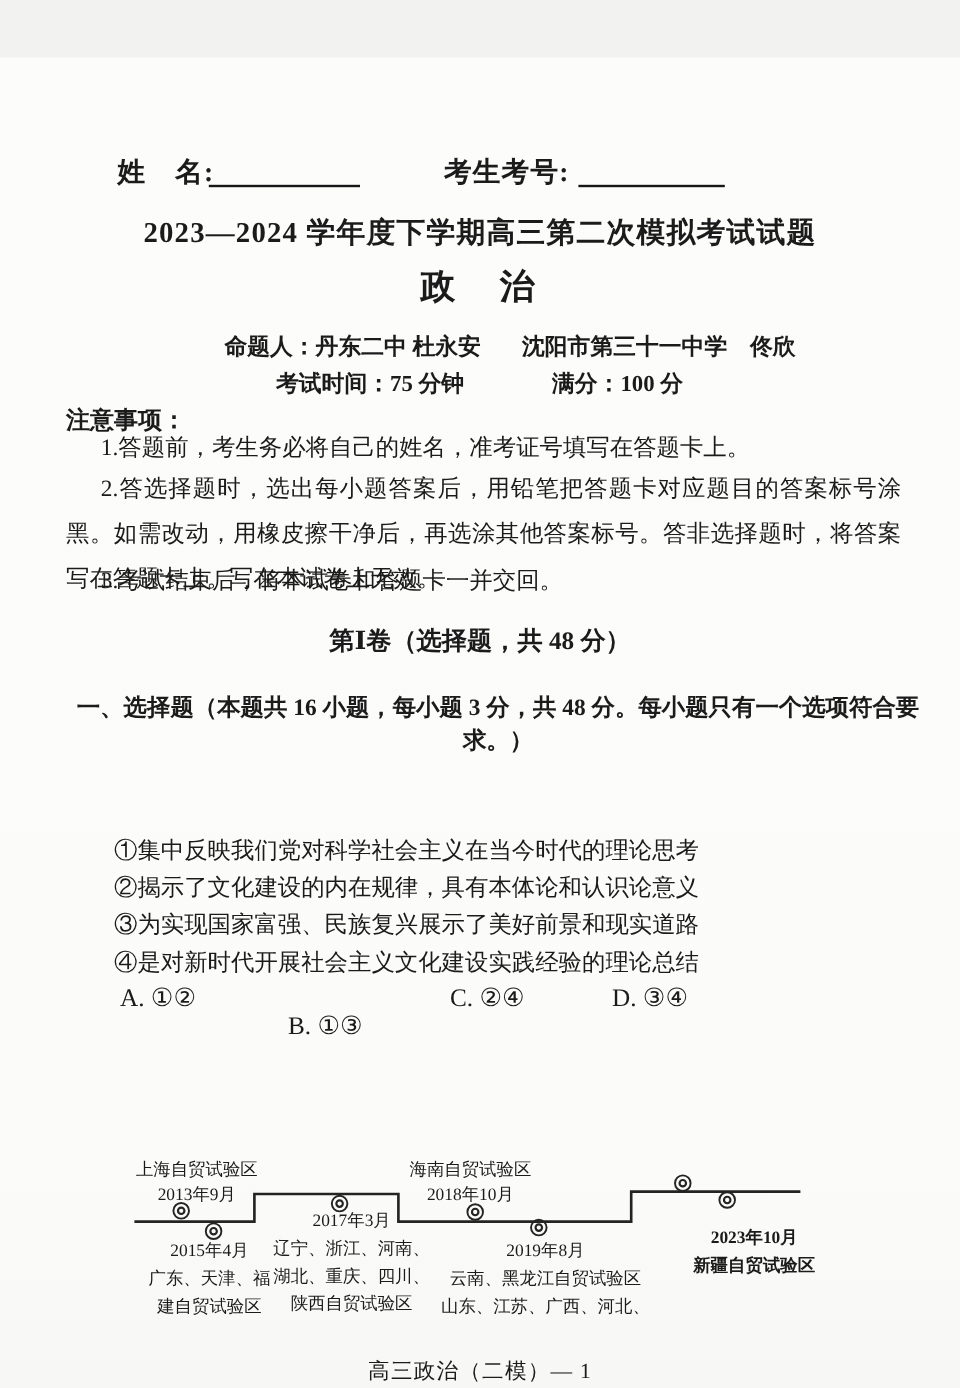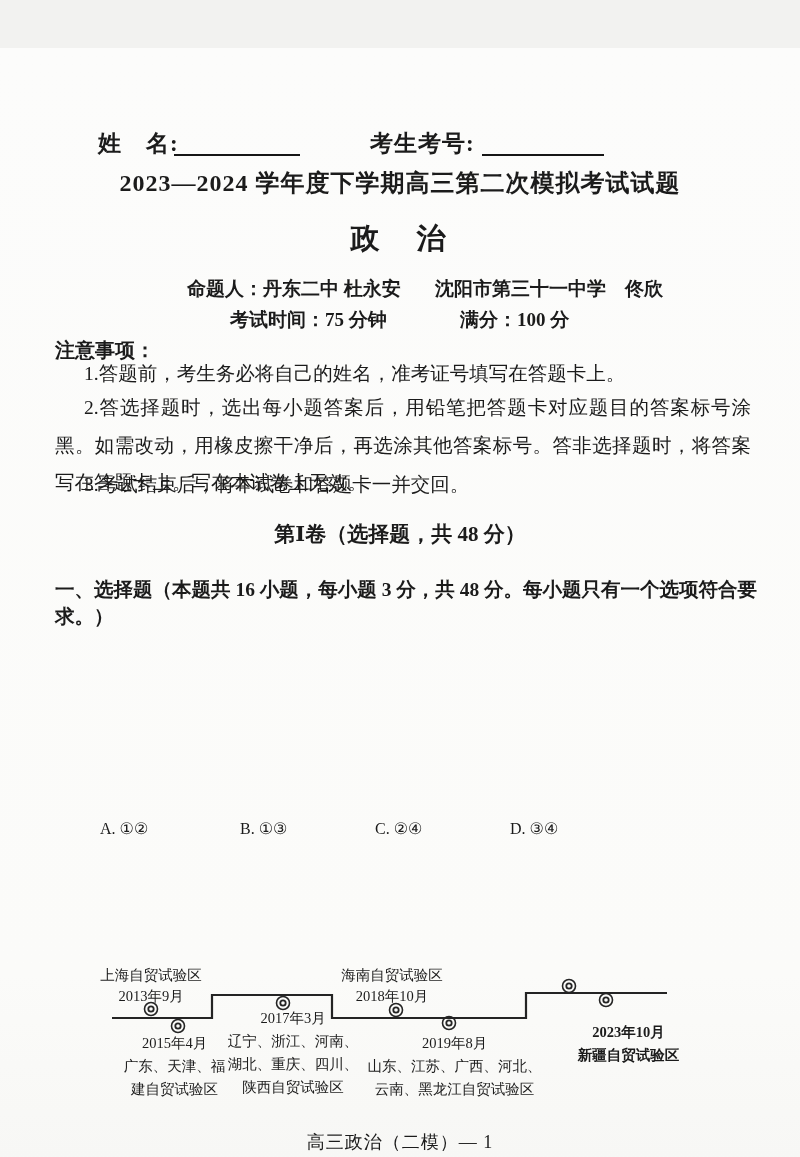--- a/index.html
+++ b/index.html
@@ -19,56 +19,62 @@
   .blank-line{border-bottom:2px solid #161616;height:0;}
   .name-row{font-size:23px;font-weight:bold;letter-spacing:1px;}
   .exam-title{font-size:24px;font-weight:bold;letter-spacing:1px;}
   .subject{font-size:29px;font-weight:bold;letter-spacing:4px;}
   .meta{font-size:19px;font-weight:bold;}
   .notice-h{font-size:20px;font-weight:bold;}
   .body-text{font-size:19.5px;line-height:31.5px;text-align:justify;}
   .notice-p{font-size:19.5px;line-height:37.5px;text-align:justify;}
   .indent{text-indent:29px;}
   .sec-title{font-size:21px;font-weight:bold;}
-  .part-h{font-size:19.5px;font-weight:bold;}
+  .part-h{font-size:19.5px;font-weight:bold;text-align:center;}
   .statements{font-size:19.5px;line-height:31px;}
-  .choice{font-size:16px;}
+  .choice{font-size:21px;}
   .tl-label{font-size:14.5px;text-align:center;line-height:21px;}
   .tl-label.below{line-height:23px;}
   .footer{font-size:18px;letter-spacing:1px;}
   .scan-edge{background:linear-gradient(180deg,#a5a5a3,#7c7c7a);}
 </style>
 </head>
 <body>
 
 <div id="paper">
 
   <span class="abs name-row" style="left:98px;top:80px;">姓　名:</span>
   <div class="abs blank-line" style="left:174px;top:106px;width:126px;"></div>
   <span class="abs name-row" style="left:370px;top:80px;">考生考号:</span>
   <div class="abs blank-line" style="left:482px;top:106px;width:122px;"></div>
 
-  <div class="abs center exam-title" style="top:119px;">2023—2024 学年度下学期高三第二次模拟考试试题</div>
+  <div class="abs center exam-title" style="top:130px;">2023—2024 学年度下学期高三第二次模拟考试试题</div>
   <div class="abs center subject" style="top:171px;">政　治</div>
 
   <span class="abs meta" style="left:187px;top:228px;">命题人：丹东二中  杜永安</span>
   <span class="abs meta" style="left:435px;top:228px;">沈阳市第三十一中学　佟欣</span>
   <span class="abs meta" style="left:230px;top:259px;">考试时间：75 分钟</span>
   <span class="abs meta" style="left:460px;top:259px;">满分：100 分</span>
 
   <div class="abs notice-h" style="left:55px;top:289px;">注意事项：</div>
   <div class="abs body-text indent" style="left:55px;top:310px;width:700px;">1.答题前，考生务必将自己的姓名，准考证号填写在答题卡上。</div>
   <div class="abs notice-p indent" style="left:55px;top:341px;width:696px;">2.答选择题时，选出每小题答案后，用铅笔把答题卡对应题目的答案标号涂黑。如需改动，用橡皮擦干净后，再选涂其他答案标号。答非选择题时，将答案写在答题卡上。写在本试卷上无效。</div>
   <div class="abs body-text indent" style="left:55px;top:421px;width:700px;">3.考试结束后，将本试卷和答题卡一并交回。</div>
 
   <div class="abs center sec-title" style="top:472px;text-align:center;">第Ⅰ卷（选择题，共 48 分）</div>
   <div class="abs part-h" style="left:55px;top:528px;width:720px;">一、选择题（本题共 16 小题，每小题 3 分，共 48 分。每小题只有一个选项符合要求。）</div>
 
+  <div class="abs statements" style="left:95px;top:646px;width:660px;">
+    <div>①集中反映我们党对科学社会主义在当今时代的理论思考</div>
+    <div>②揭示了文化建设的内在规律，具有本体论和认识论意义</div>
+    <div>③为实现国家富强、民族复兴展示了美好前景和现实道路</div>
+    <div>④是对新时代开展社会主义文化建设实践经验的理论总结</div>
+  </div>
   <span class="abs choice" style="left:100px;top:771px;">A. ①②</span>
-  <span class="abs choice" style="left:240px;top:771px;">B. ①③</span>
+  <span class="abs choice" style="left:240px;top:795px;">B. ①③</span>
   <span class="abs choice" style="left:375px;top:771px;">C. ②④</span>
   <span class="abs choice" style="left:510px;top:771px;">D. ③④</span>
 
 
   <svg class="abs" style="left:0;top:0;" width="800" height="1157" viewBox="0 0 800 1157">
     <polyline points="112,970 212,970 212,947 332,947 332,970 526,970 526,945 667,945" fill="none" stroke="#242424" stroke-width="2.2"></polyline>
 
     <g stroke="#242424" fill="none">
       <g>
         <circle cx="151" cy="961" r="6.5" stroke-width="1.6"></circle>
@@ -94,21 +100,21 @@
         <circle cx="569" cy="938" r="6.5" stroke-width="1.6"></circle>
           <circle cx="569" cy="938" r="2.7" stroke-width="1.8"></circle>
       </g>
       <g>
         <circle cx="606" cy="952" r="6.5" stroke-width="1.6"></circle>
           <circle cx="606" cy="952" r="2.7" stroke-width="1.8"></circle>
       </g>
     </g>
   </svg>
 
-  <div class="abs tl-label" style="left:83px;top:917px;width:136px;">
+  <div class="abs tl-label" style="left:96px;top:917px;width:136px;">
     <div>上海自贸试验区</div>
     <div>2013年9月</div>
   </div>
   <div class="abs tl-label" style="left:322px;top:917px;width:140px;">
     <div>海南自贸试验区</div>
     <div>2018年10月</div>
   </div>
 
   <div class="abs tl-label below" style="left:97px;top:984px;width:155px;">
     <div>2015年4月</div>
@@ -116,22 +122,22 @@
     <div>建自贸试验区</div>
   </div>
   <div class="abs tl-label below" style="left:213px;top:959px;width:160px;">
     <div>2017年3月</div>
     <div>辽宁、浙江、河南、</div>
     <div>湖北、重庆、四川、</div>
     <div>陕西自贸试验区</div>
   </div>
   <div class="abs tl-label below" style="left:357px;top:984px;width:195px;">
     <div>2019年8月</div>
+    <div>云南、黑龙江自贸试验区</div>
     <div>山东、江苏、广西、河北、</div>
-    <div>云南、黑龙江自贸试验区</div>
   </div>
   <div class="abs tl-label below" style="left:556px;top:973px;width:145px;font-weight:bold;">
     <div>2023年10月</div>
     <div>新疆自贸试验区</div>
   </div>
 
   <div class="abs center footer" style="top:1082px;">高三政治（二模）— 1</div>
 
   <div class="abs scan-edge" style="left:0;top:1150px;width:800px;height:7px;"></div>
 

